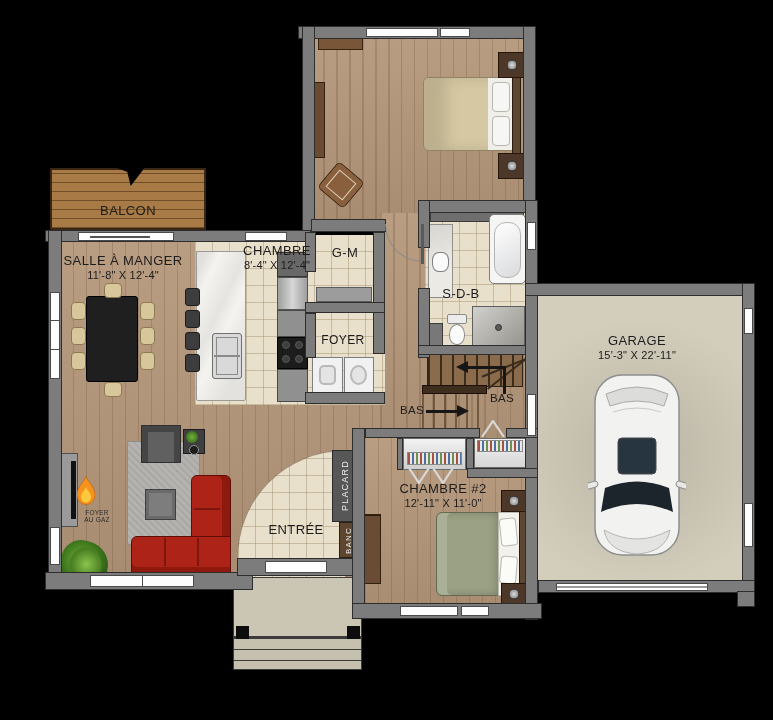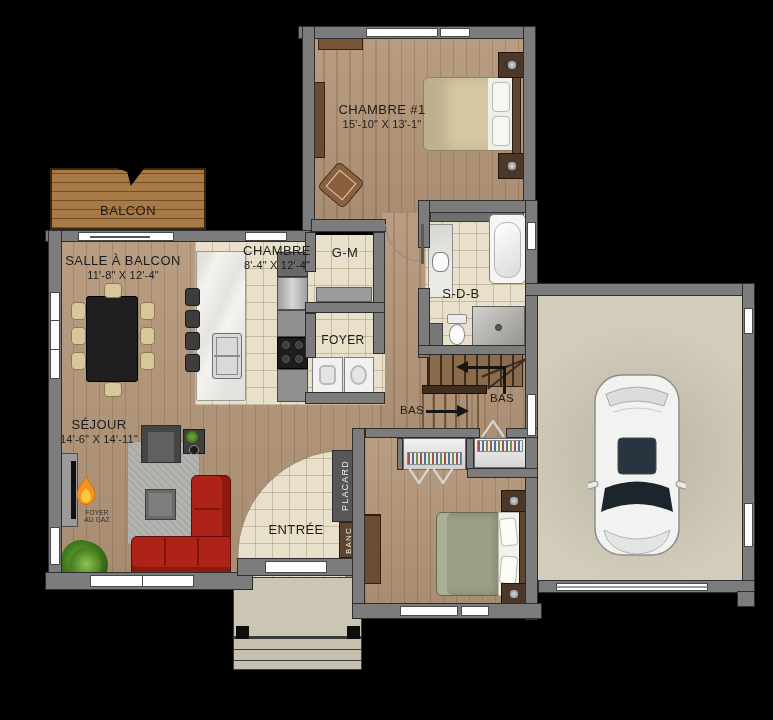--- a/index.html
+++ b/index.html
@@ -248,45 +248,45 @@
   <div class="win" style="left:461px;top:606px;width:28px;height:10px;"></div>
   <div class="win" style="left:527px;top:222px;width:9px;height:28px;"></div>
   <div class="win" style="left:527px;top:394px;width:9px;height:42px;"></div>
   <div class="win" style="left:744px;top:308px;width:9px;height:26px;"></div>
   <div class="win" style="left:744px;top:503px;width:9px;height:44px;"></div>
   <div class="abs" style="left:556px;top:583px;width:152px;height:8px;border:1px solid #4a4a4a;background:linear-gradient(180deg,#fff 0 2.5px,#9a9a9a 2.5px 4px,#fff 4px 8px);"></div>
 
   <div class="abs" style="left:385px;top:224px;width:38px;height:38px;border-left:1.5px solid #8a8a8a;border-bottom:1.5px solid #8a8a8a;border-bottom-left-radius:100%;"></div>
   <div class="abs" style="left:421px;top:224px;width:3px;height:40px;background:#5a5a5a;"></div>
 
-  <div class="lbl" style="left:382px;top:102px;">
-    <div>CHAMBRE #1</div>
-    <div class="dims">15'-10" X 13'-1"</div>
-  </div>
   <div class="lbl" style="left:128px;top:203px;">
     <div>BALCON</div>
   </div>
   <div class="lbl" style="left:123px;top:253px;">
-    <div>SALLE À BALCON</div>
+    <div>SALLE À MANGER</div>
     <div class="dims">11'-8" X 12'-4"</div>
   </div>
   <div class="lbl" style="left:277px;top:243px;">
     <div>CHAMBRE</div>
     <div class="dims">8'-4" X 12'-4"</div>
   </div>
   <div class="lbl" style="left:345px;top:245px;">
     <div>G-M</div>
   </div>
   <div class="lbl" style="left:461px;top:286px;">
     <div>S-D-B</div>
   </div>
   <div class="lbl" style="left:343px;top:333px;font-size:12px;">
     <div>FOYER</div>
   </div>
-  <div class="lbl" style="left:99px;top:417px;">
-    <div>SÉJOUR</div>
-    <div class="dims">14'-6" X 14'-11"</div>
-  </div>
   <div class="lbl" style="left:296px;top:522px;">
     <div>ENTRÉE</div>
   </div>
+  <div class="lbl" style="left:443px;top:481px;">
+    <div>CHAMBRE #2</div>
+    <div class="dims">12'-11" X 11'-0"</div>
+  </div>
+  <div class="lbl" style="left:637px;top:333px;">
+    <div>GARAGE</div>
+    <div class="dims">15'-3" X 22'-11"</div>
+  </div>
 
 </div>
 
 </body></html>

